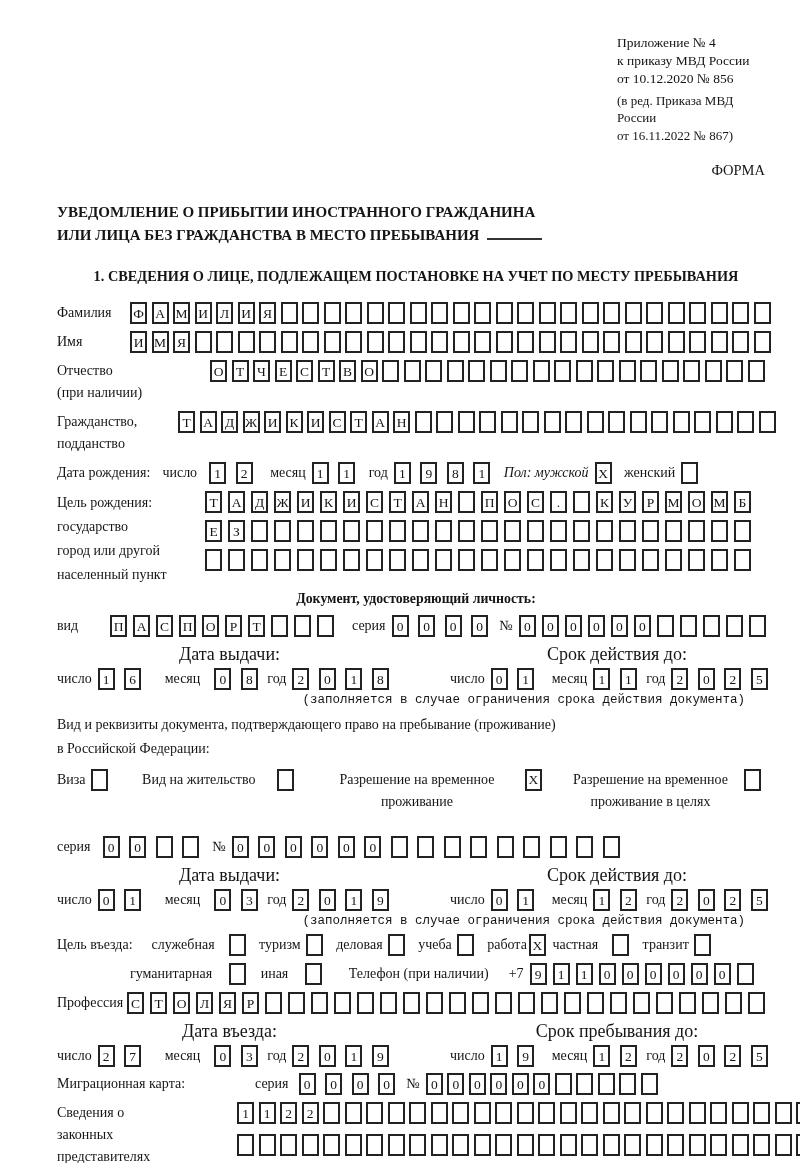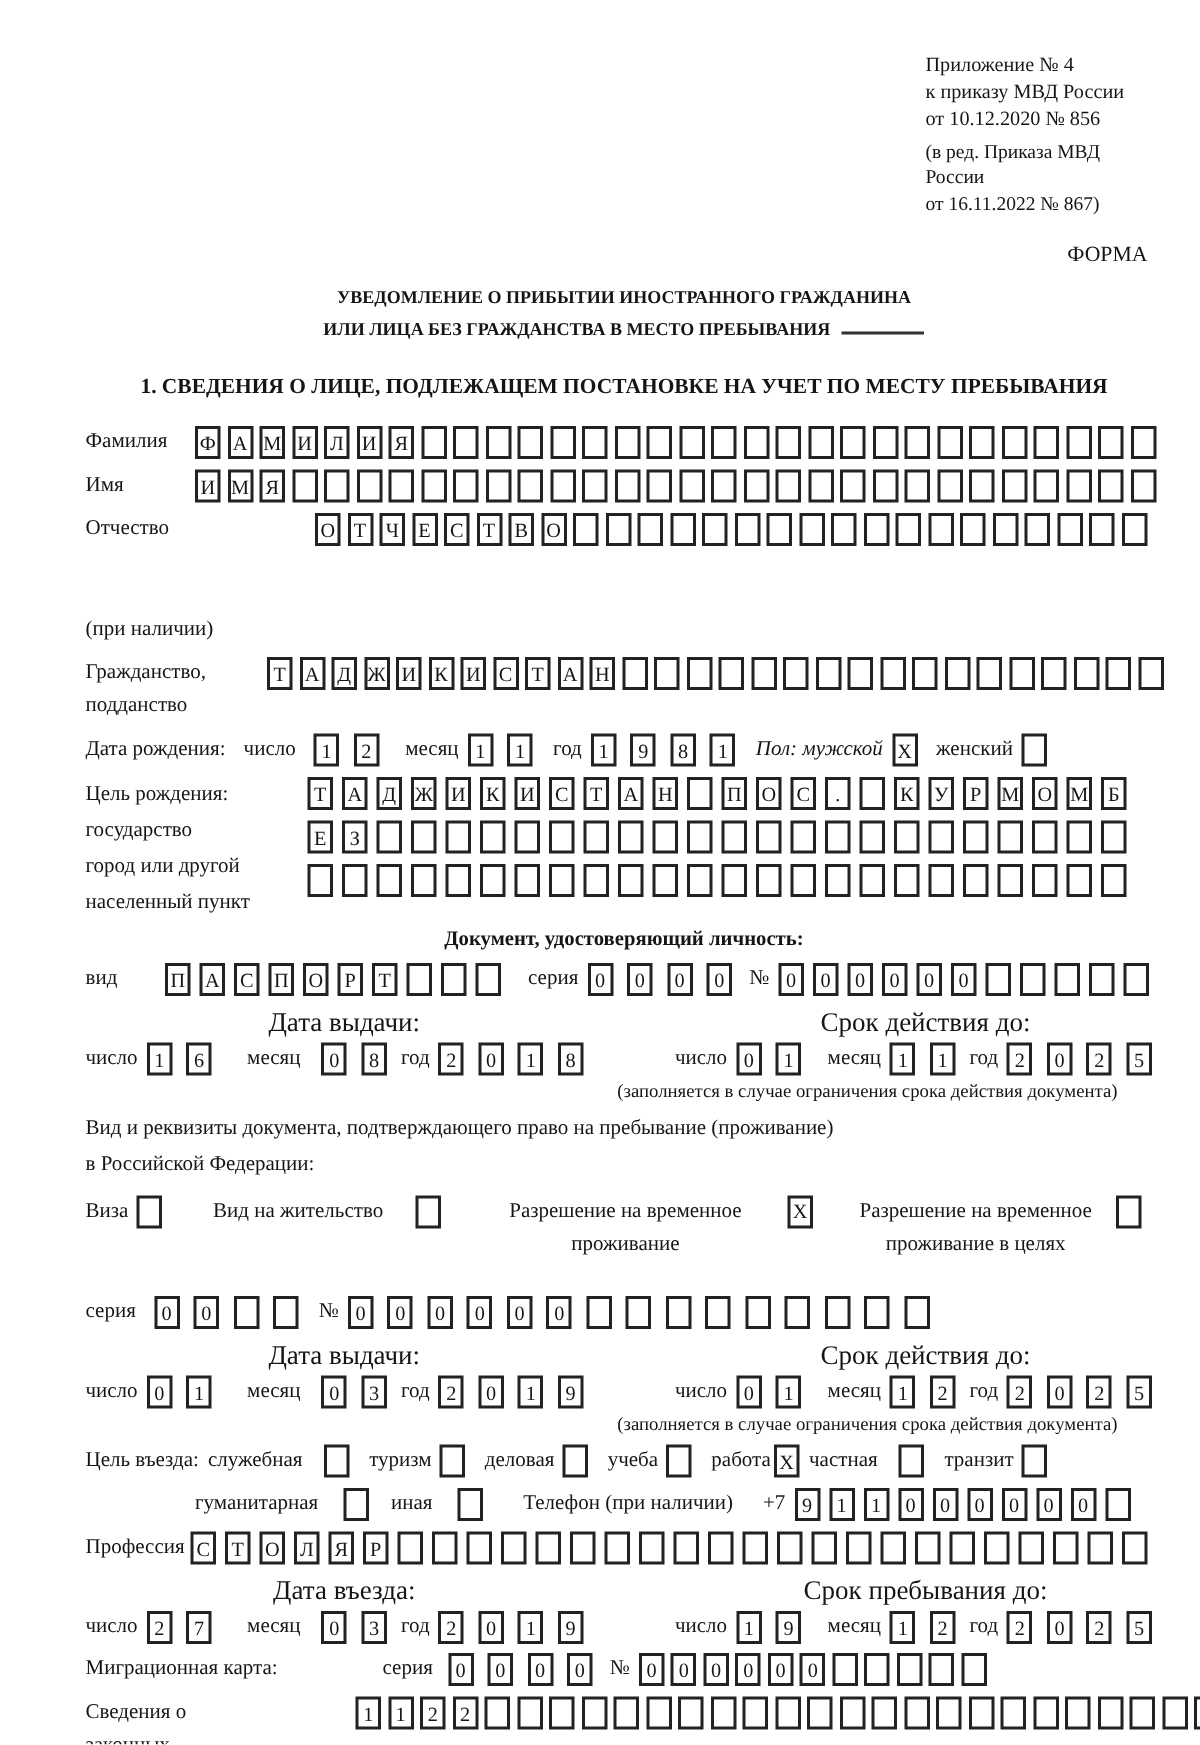--- a/index.html
+++ b/index.html
@@ -5,55 +5,55 @@
   html,body { margin:0; padding:0; background:#ffffff; }
   .page {
     position:relative; width:800px; height:1163px; box-sizing:border-box;
     padding:34px 25px 20px 57px; overflow:hidden;
     background:#ffffff; color:#151515;
     font-family:"Liberation Serif","DejaVu Serif",serif; font-size:14px;
   }
   .annex { margin-left:560px; font-size:13.5px; line-height:1.35; }
   .annex2 { margin-left:560px; font-size:13px; line-height:1.35; margin-top:3px; }
   .forma { text-align:right; padding-right:10px; font-weight:normal; font-size:14.5px; margin-top:18px; }
-  .title { text-align:center; font-weight:bold; font-size:12px; line-height:1.5; margin-top:10px; }
+  .title { text-align:left; font-weight:bold; font-size:15px; line-height:1.5; margin-top:22px; }
   .title-blank { display:inline-block; width:55px; border-bottom:2px solid #333; height:14px; margin-left:8px; }
   .sec-heading { text-align:center; font-weight:bold; font-size:14.3px; margin-top:22px; margin-bottom:17px; }
 
   .row { display:flex; align-items:flex-start; margin-bottom:7px; }
   .lbl { line-height:22px; flex:none; }
   .lblcol { display:flex; flex-direction:column; flex:none; line-height:22px; }
   .boxes { display:flex; flex-wrap:nowrap; flex:none; }
   .box {
     flex:none; box-sizing:border-box; width:17px; height:22px;
     border:2px solid #222; margin-right:4.5px;
     display:flex; align-items:center; justify-content:center;
     font-size:13.5px; line-height:1;
   }
   .boxes.g6 .box { margin-right:6px; }
   .boxes.g9 .box { margin-right:9.5px; }
 
-  .w73 { width:73px; } .w153 { width:153px;gap:45px; } .w121 { width:121px; }
+  .w73 { width:73px; } .w153 { width:153px; } .w121 { width:121px; }
   .w148 { width:148px; } .w53 { width:53px; } .w70 { width:70px; } .w198 { width:198px; } .w123 { width:123px; }
 
   .stack { display:flex; flex-direction:column; }
   .stack .boxrow { display:flex; margin-bottom:7px; }
 
   .doc-heading { text-align:center; font-weight:bold; font-size:13.8px; margin:4px 0 8px; }
 
   .dpair { margin-top:4px; margin-bottom:6px; }
   .hdrs { display:flex; font-size:18px; margin-bottom:3px; }
   .h-left { width:345px; text-align:center; flex:none; }
   .h-right { width:340px; margin-left:45px; text-align:center; flex:none; }
   .dline { display:flex; align-items:center; }
   .dgroup { display:flex; align-items:center; flex:none; }
   .dgroup.left { width:363px; }
   .dl { line-height:22px; margin-right:6px; flex:none; }
   .ml { margin-left:8px; }
-  .dnote { font-size:12.5px; text-align:right; padding-right:30px; margin-top:3px; }
+  .dnote { font-size:12.5px; text-align:right; padding-right:30px; margin-top:3px;font-family:Liberation Mono, monospace; }
 
   .restext { font-size:14px; line-height:1.7; }
   .opt-row { display:flex; align-items:flex-start; margin-top:8px; margin-bottom:24px; }
   .opt-multiline { text-align:center; font-size:14px; line-height:1.55; flex:none; }
   .chkbox { margin-left:10px; }
 
   .chk-pair { display:flex; align-items:center; flex:none; }
   .chk-pair .lbl { margin-right:5px; }
 </style>
 </head>
@@ -529,21 +529,21 @@
             <span class="box">0</span>
             <span class="box">2</span>
             <span class="box">5</span>
           </span>
       </span>
     </div>
     <div class="dnote">(заполняется в случае ограничения срока действия документа)</div>
   </div>
 
   <div class="row" style="align-items:center; margin-top:6px;">
-    <span class="lbl" style="margin-right:6px;font-family:Liberation Serif, serif;">Цель въезда:</span>
+    <span class="lbl" style="margin-right:19px;font-family:Liberation Serif, serif;">Цель въезда:</span>
     <span class="chk-pair">
         <span class="lbl">служебная</span>
         <span class="boxes" style="margin-left:9px;">
           <span class="box"></span>
         </span>
       </span>
     <span class="chk-pair" style="margin-left:9px;">
         <span class="lbl">туризм</span>
         <span class="boxes">
           <span class="box"></span>

